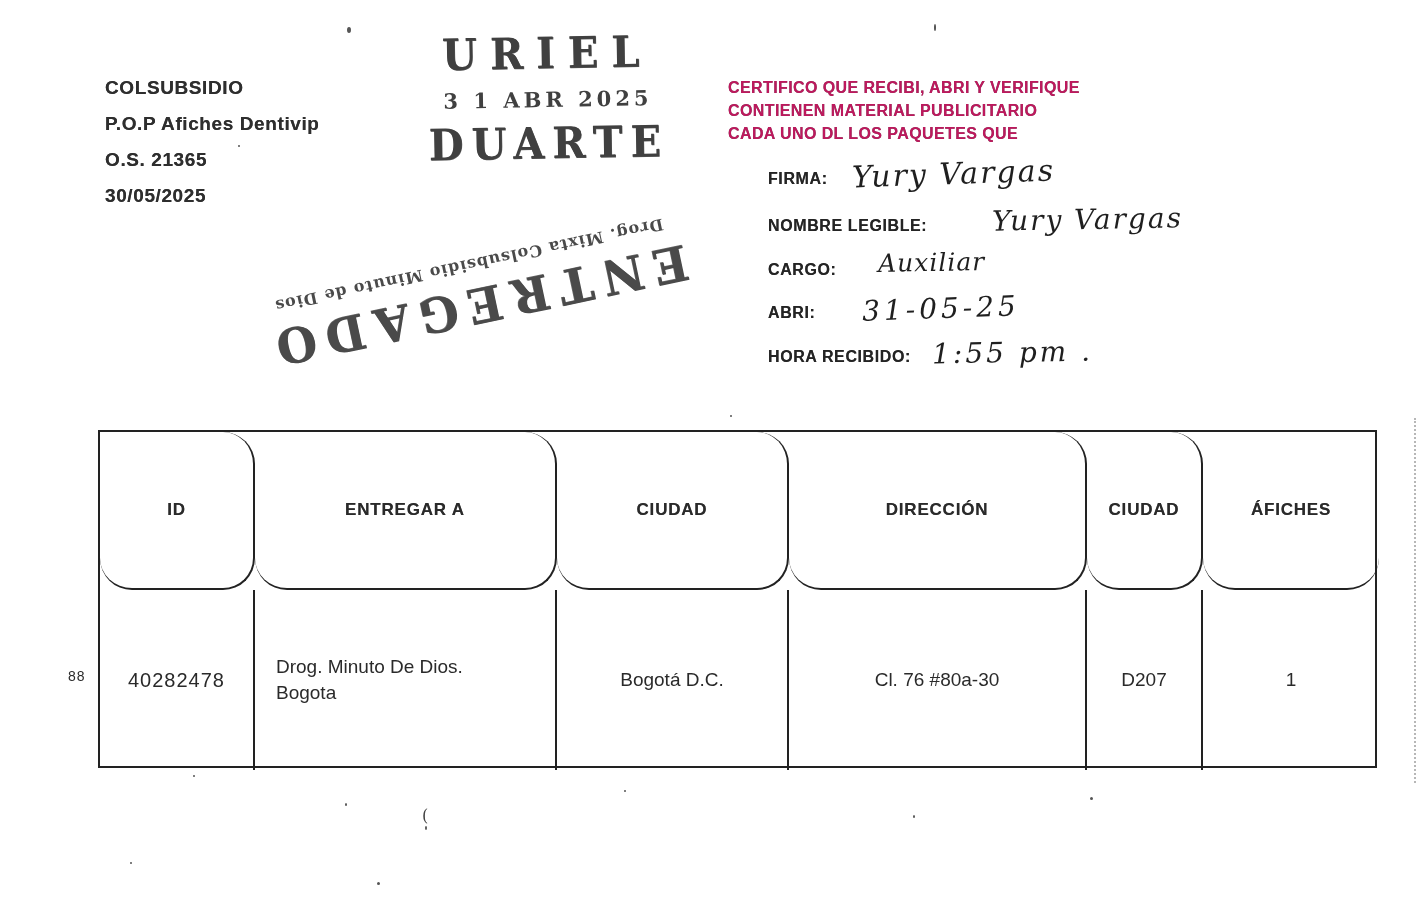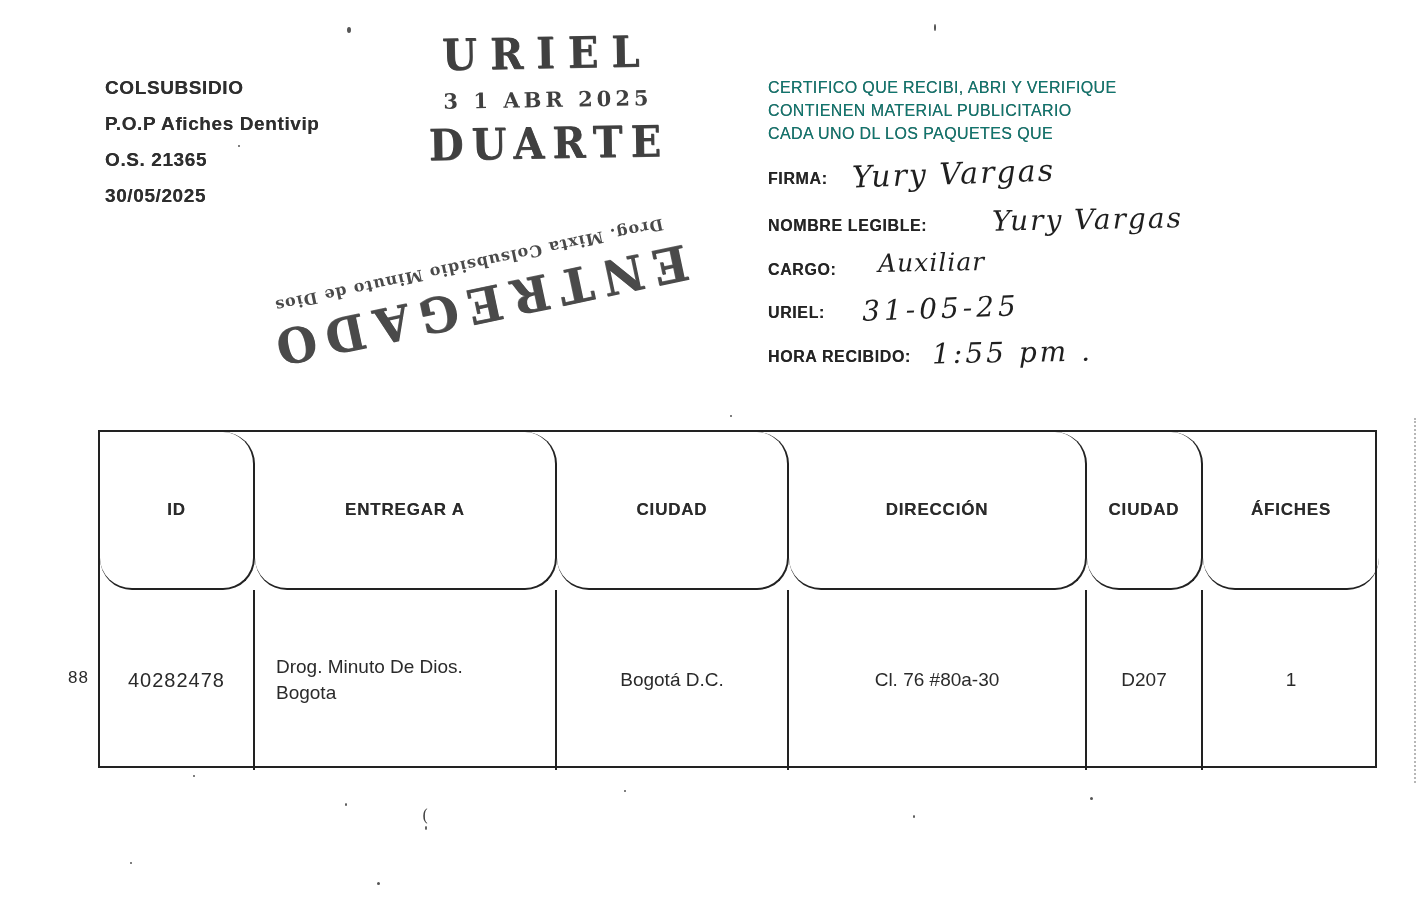--- a/index.html
+++ b/index.html
@@ -43,23 +43,23 @@
   .stamp-delivered .word {
     font-size:46px; font-weight:bold; letter-spacing:10px; line-height:52px;
     transform:scaleY(1.05); text-shadow:0.5px 0.5px 0 #555;
   }
   .stamp-delivered .subline {
     font-size:16px; font-weight:bold; letter-spacing:1px; margin-top:6px; white-space:nowrap;
   }
 
   
   .cert-text {
-    position:absolute; left:768px; top:76px;
-    font-size:16px; letter-spacing:0.4px; line-height:23px; color:#0f766e;
-    font-weight:normal; text-shadow:0 0 0.5px #666;
+    position:absolute; left:728px; top:76px;
+    font-size:16px; letter-spacing:0.4px; line-height:23px; color:#be185d;
+    font-weight:bold; text-shadow:0 0 0.5px #666;
   }
   .field-label {
     position:absolute; font-size:16px; letter-spacing:0.6px; color:#242424;
     font-weight:bold; text-shadow:0 0 0.5px #666; white-space:nowrap;
   }
   .handwrite {
     position:absolute; font-family:"DejaVu Serif", serif; font-style:italic;
     color:#1f1f1f; white-space:nowrap;
   }
   .hw-firma   { left:852px;  top:156px; font-size:30px; transform:rotate(-2deg); letter-spacing:2px; }
@@ -81,21 +81,21 @@
     display:flex; align-items:center; justify-content:center;
     color:#2a2a2a;
   }
   .cell:nth-child(6n) { border-right:none; }
   .cell.last-row { border-bottom:none; }
   .th { font-size:17px; letter-spacing:0.8px; font-weight:bold; text-shadow:0 0 0.4px #777;border-radius:32px; }
   .td { font-size:19px; }
   .td-id { font-size:20px; letter-spacing:1px; }
   .td-entregar { justify-content:flex-start; align-items:center; padding:0 21px; text-align:left; line-height:1.35; }
   .row-index {
-    position:absolute; left:68px; top:668px; font-size:17px; color:#2a2a2a; letter-spacing:1px;
+    position:absolute; left:68px; top:668px; font-size:14px; color:#2a2a2a; letter-spacing:1px;
   }
 
   
   .speck { position:absolute; background:#555; border-radius:50%; }
   .edge-dots {
     position:absolute; left:1414px; top:418px; height:365px; width:0;
     border-left:2px dotted #9a9a9a; opacity:0.7;
   }
   .mark-paren {
     position:absolute; left:422px; top:806px; font-size:16px; color:#444;
@@ -127,21 +127,21 @@
 
   <div class="cert-text">
     <div>CERTIFICO QUE RECIBI, ABRI Y VERIFIQUE</div>
     <div>CONTIENEN MATERIAL PUBLICITARIO</div>
     <div>CADA  UNO DL LOS PAQUETES QUE</div>
   </div>
 
   <div class="field-label" style="left:768px; top:170px;">FIRMA:</div>
   <div class="field-label" style="left:768px; top:217px;">NOMBRE LEGIBLE:</div>
   <div class="field-label" style="left:768px; top:261px;">CARGO:</div>
-  <div class="field-label" style="left:768px; top:304px;">URIEL:</div>
+  <div class="field-label" style="left:768px; top:304px;">ABRI:</div>
   <div class="field-label" style="left:768px; top:348px;">HORA RECIBIDO:</div>
 
   <div class="handwrite hw-firma">Yury Vargas</div>
   <div class="handwrite hw-nombre">Yury Vargas</div>
   <div class="handwrite hw-cargo">Auxiliar</div>
   <div class="handwrite hw-fecha">31-05-25</div>
   <div class="handwrite hw-hora">1:55  pm .</div>
 
   <div class="row-index">88</div>
 

